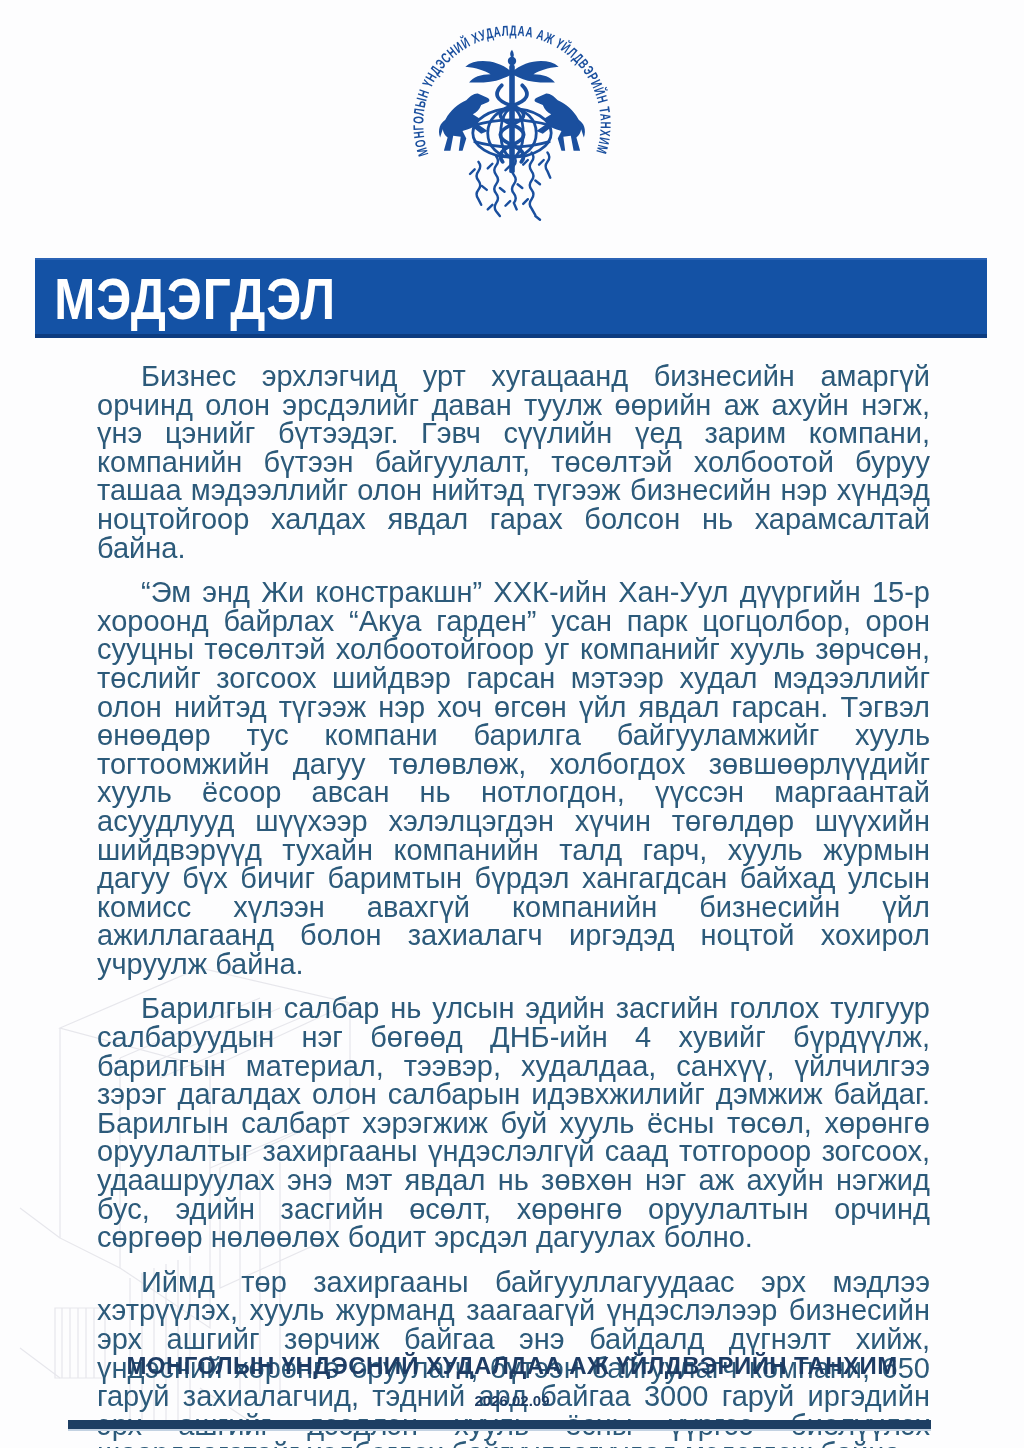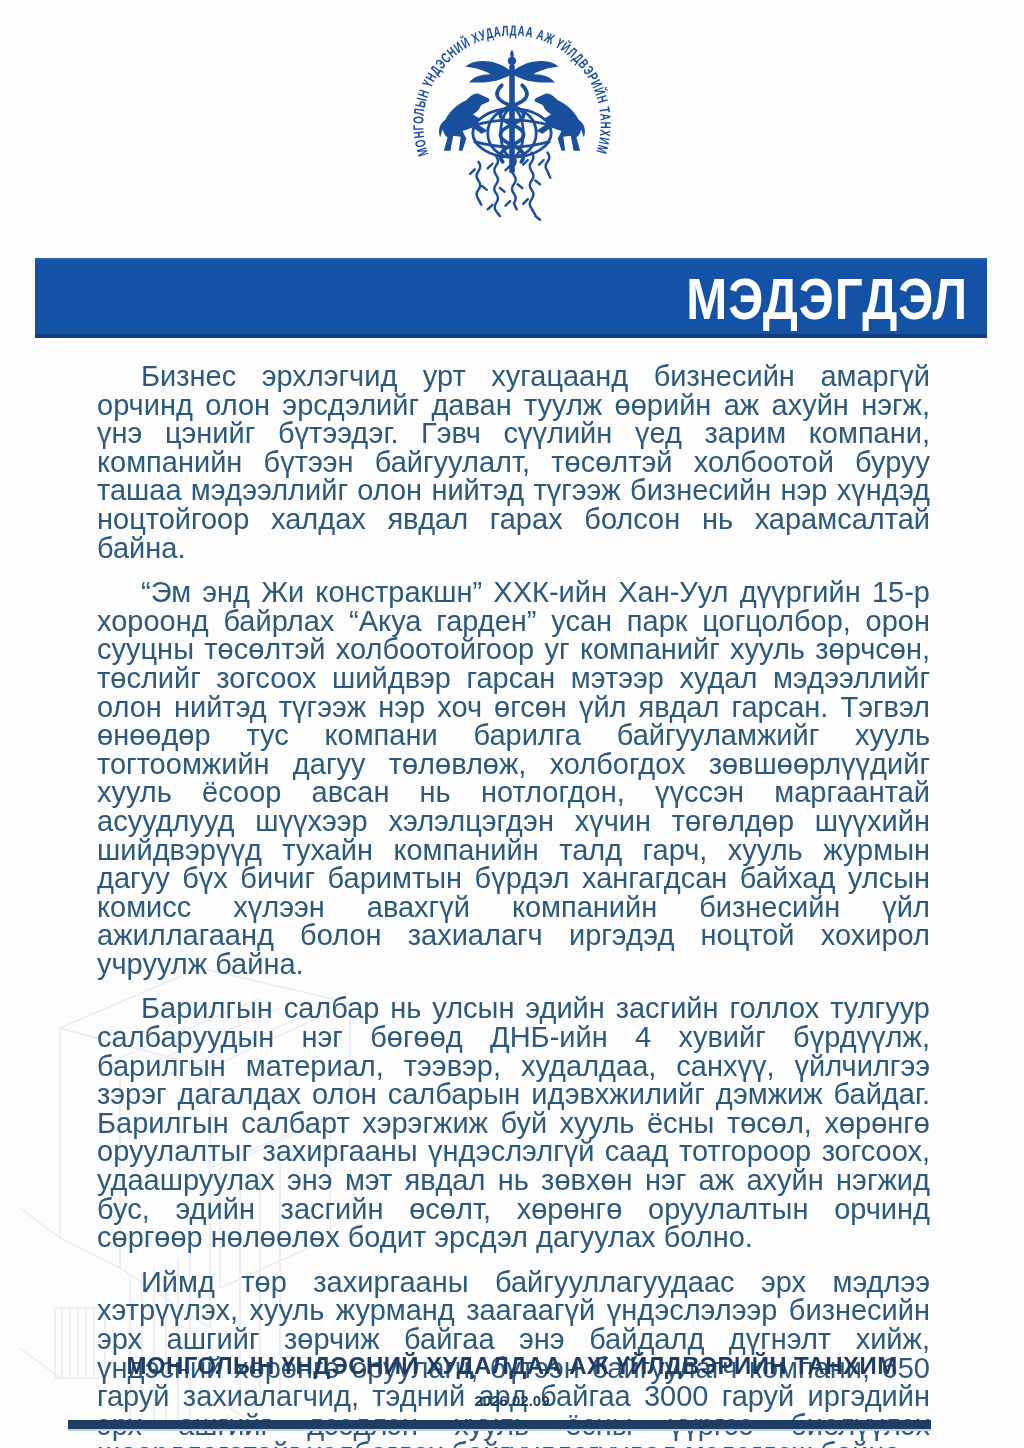--- a/index.html
+++ b/index.html
@@ -7,21 +7,21 @@
   .page{position:relative;width:1024px;height:1448px;background:#fdfdfe;overflow:hidden;}
 
   
   .watermark{position:absolute;left:0;bottom:0;width:400px;height:540px;pointer-events:none;}
 
   
   .logo{position:absolute;top:10px;left:50%;transform:translateX(-50%);width:224px;height:244px;}
 
   
   .banner{position:absolute;top:258px;left:35px;width:952px;height:80px;
-    background:#1452a5;display:flex;align-items:center;justify-content:flex-end;
+    background:#1452a5;display:flex;align-items:center;justify-content:flex-start;
     box-shadow:inset 0 -4px 0 #0d3c80, inset 0 2px 0 #2a63b5;}
   .banner-title{color:#ffffff;font-weight:bold;font-size:56px;letter-spacing:1px;
     transform:scaleX(.88) scaleY(1.04);white-space:nowrap;}
 
   
   .content{position:absolute;top:362px;left:97px;width:833px;color:#2c5a7a;
     font-size:29px;line-height:28.6px;text-align:justify;font-weight:500;}
   .content p{margin:0 0 16px 0;text-indent:44px;}
 
   

